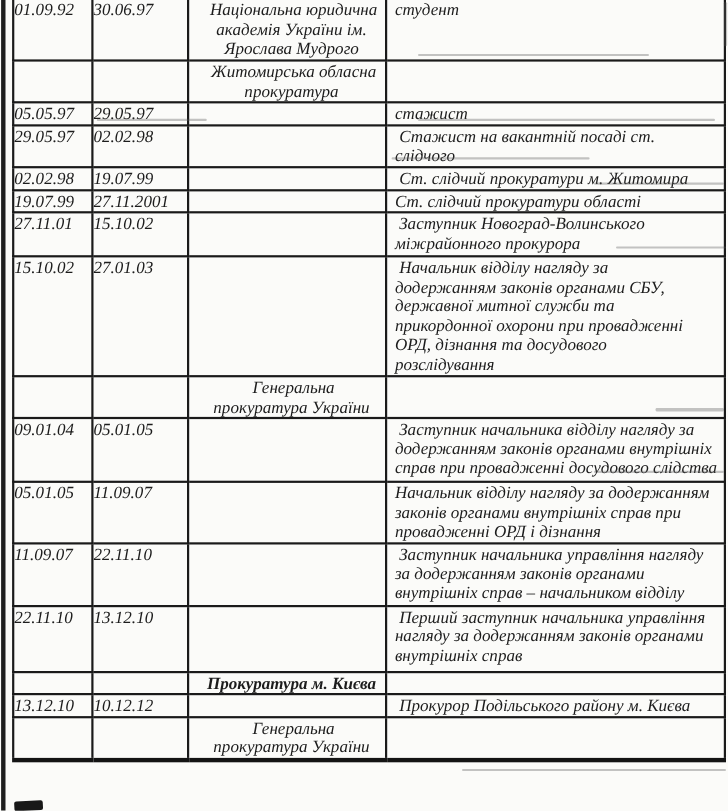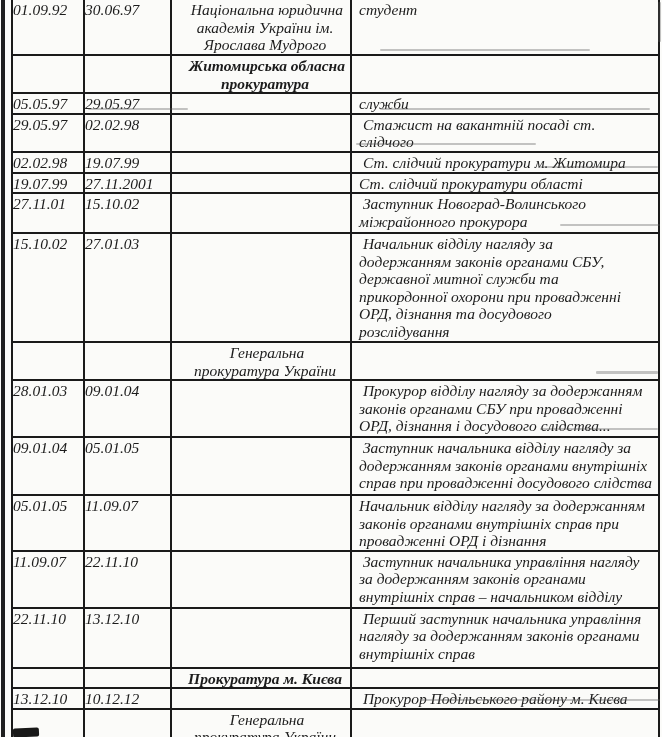--- a/index.html
+++ b/index.html
@@ -58,32 +58,32 @@
     </colgroup>
     <tbody>
         <tr class="first-row" style="height: 55px;">
           <td class="c-date">01.09.92</td>
           <td class="c-date">30.06.97</td>
           <td class="c-org"> Національна юридична
 академія України ім.
 Ярослава Мудрого</td>
           <td class="c-pos">студент</td>
         </tr>
-        <tr style="height: 37px; font-weight: bold;">
+        <tr style="height: 37px;">
           <td class="c-date"></td>
           <td class="c-date"></td>
           <td class="c-org"> Житомирська обласна
 прокуратура</td>
           <td class="c-pos"></td>
         </tr>
         <tr style="height: 20px;">
           <td class="c-date">05.05.97</td>
           <td class="c-date">29.05.97</td>
           <td class="c-org"></td>
-          <td class="c-pos">служби</td>
+          <td class="c-pos">стажист</td>
         </tr>
         <tr style="height: 35px;">
           <td class="c-date">29.05.97</td>
           <td class="c-date">02.02.98</td>
           <td class="c-org"></td>
           <td class="c-pos"> Стажист на вакантній посаді ст.
 слідчого</td>
         </tr>
         <tr style="height: 21px;">
           <td class="c-date">02.02.98</td>
@@ -114,28 +114,20 @@
 прикордонної охорони при провадженні
 ОРД, дізнання та досудового
 розслідування</td>
         </tr>
         <tr style="height: 38px;">
           <td class="c-date"></td>
           <td class="c-date"></td>
           <td class="c-org"> Генеральна
 прокуратура України</td>
           <td class="c-pos"></td>
-        </tr>
-        <tr style="height: 57px;">
-          <td class="c-date">28.01.03</td>
-          <td class="c-date">09.01.04</td>
-          <td class="c-org"></td>
-          <td class="c-pos"> Прокурор відділу нагляду за додержанням
-законів органами СБУ при провадженні
-ОРД, дізнання і досудового слідства...</td>
         </tr>
         <tr style="height: 58px;">
           <td class="c-date">09.01.04</td>
           <td class="c-date">05.01.05</td>
           <td class="c-org"></td>
           <td class="c-pos"> Заступник начальника відділу нагляду за
 додержанням законів органами внутрішніх
 справ при провадженні досудового слідства</td>
         </tr>
         <tr style="height: 55px;">

